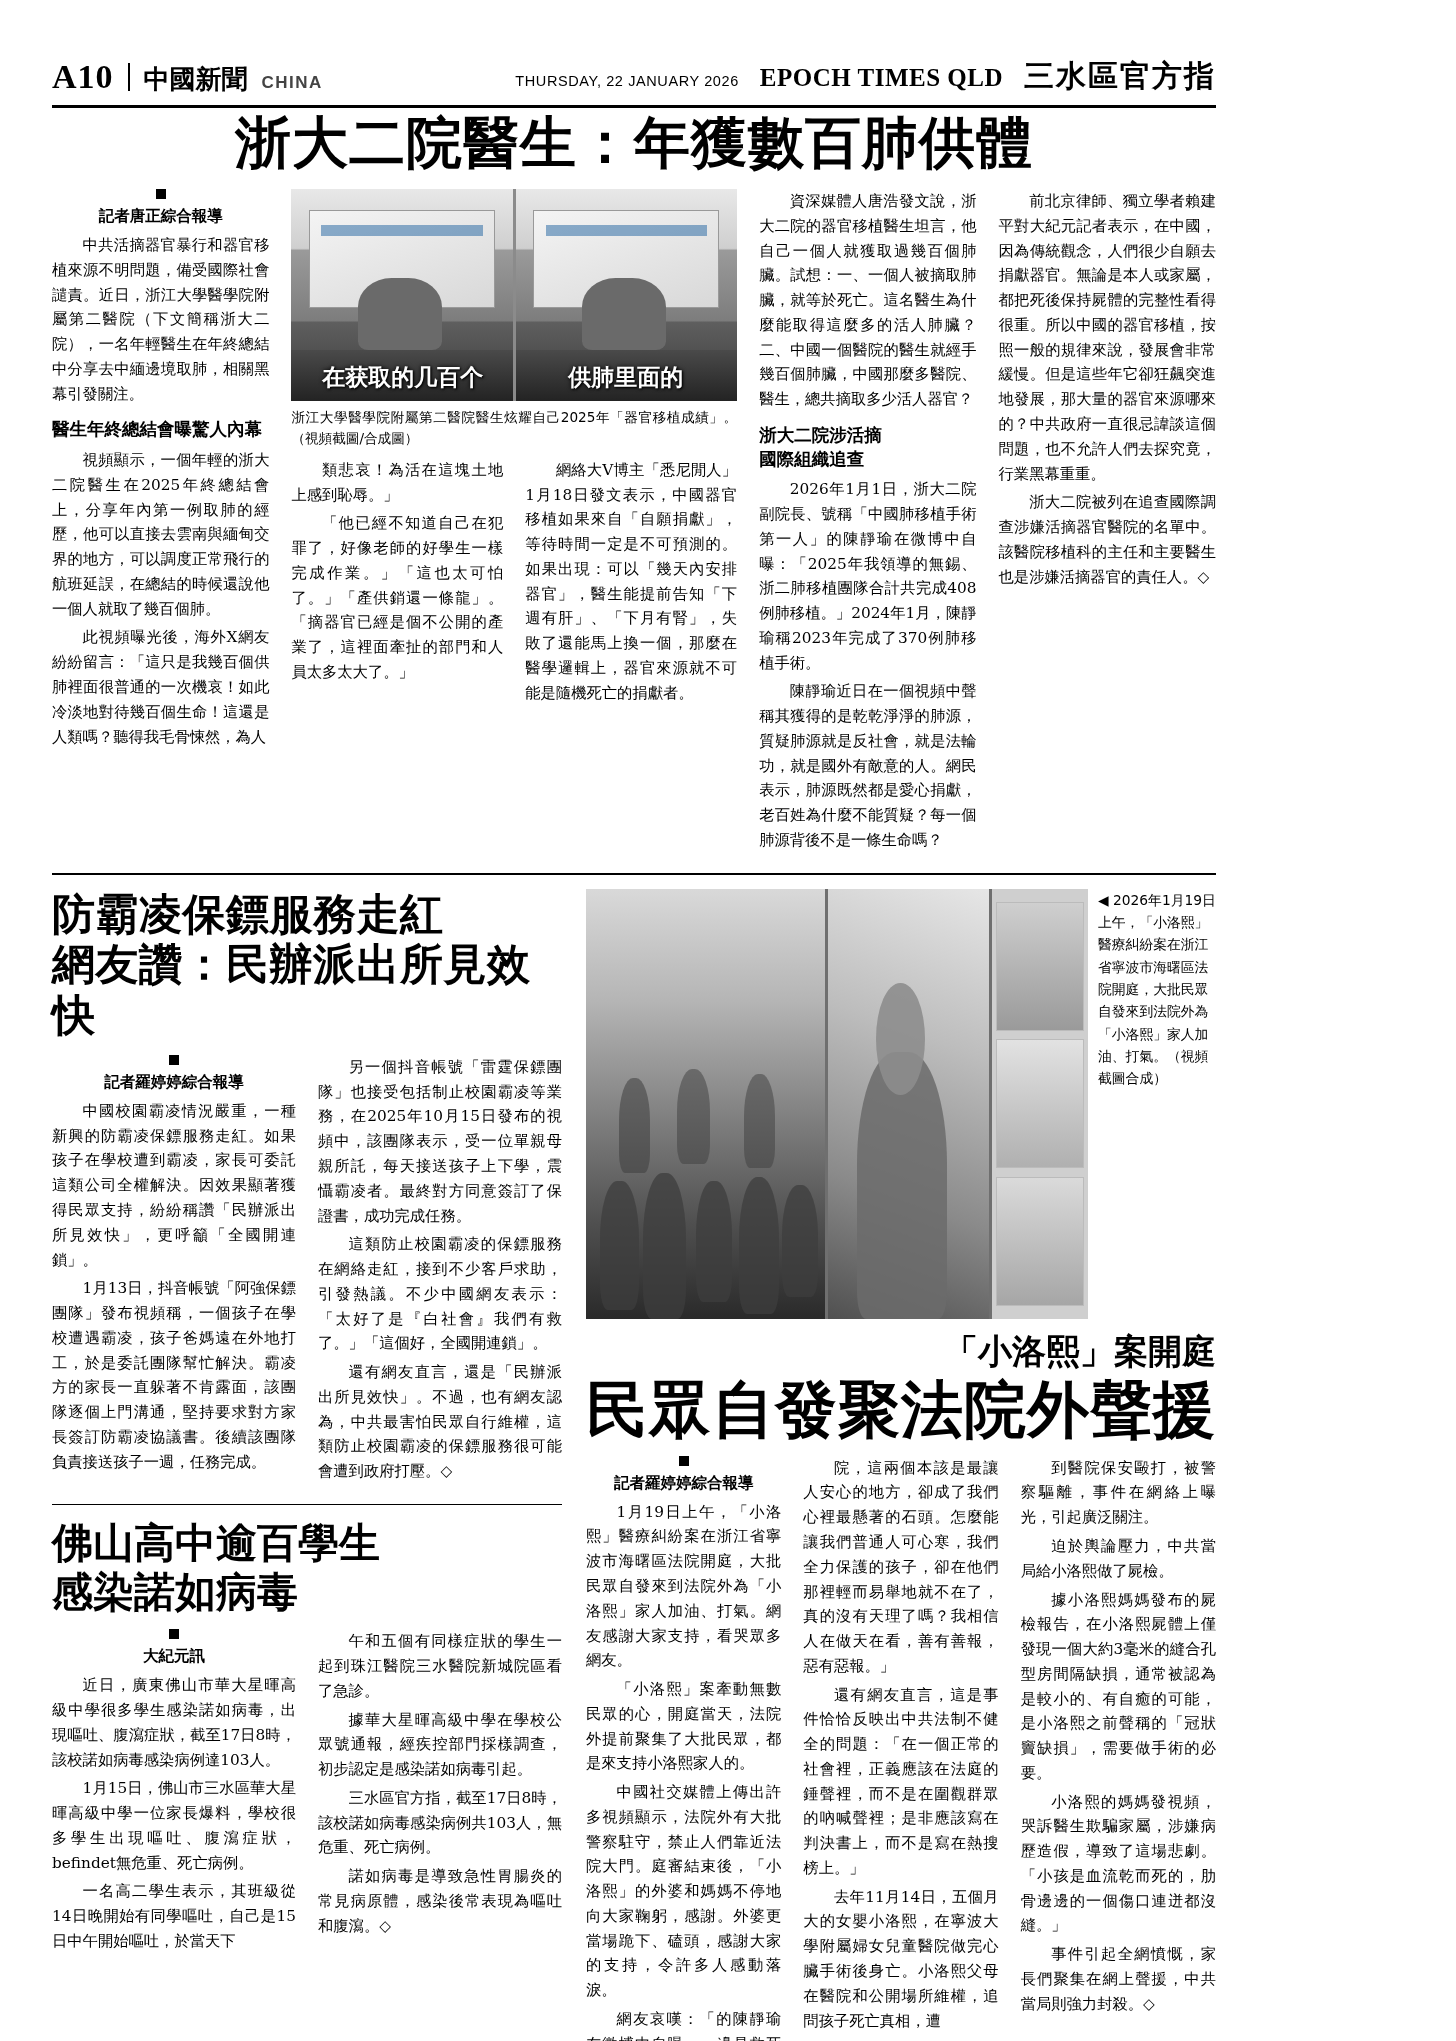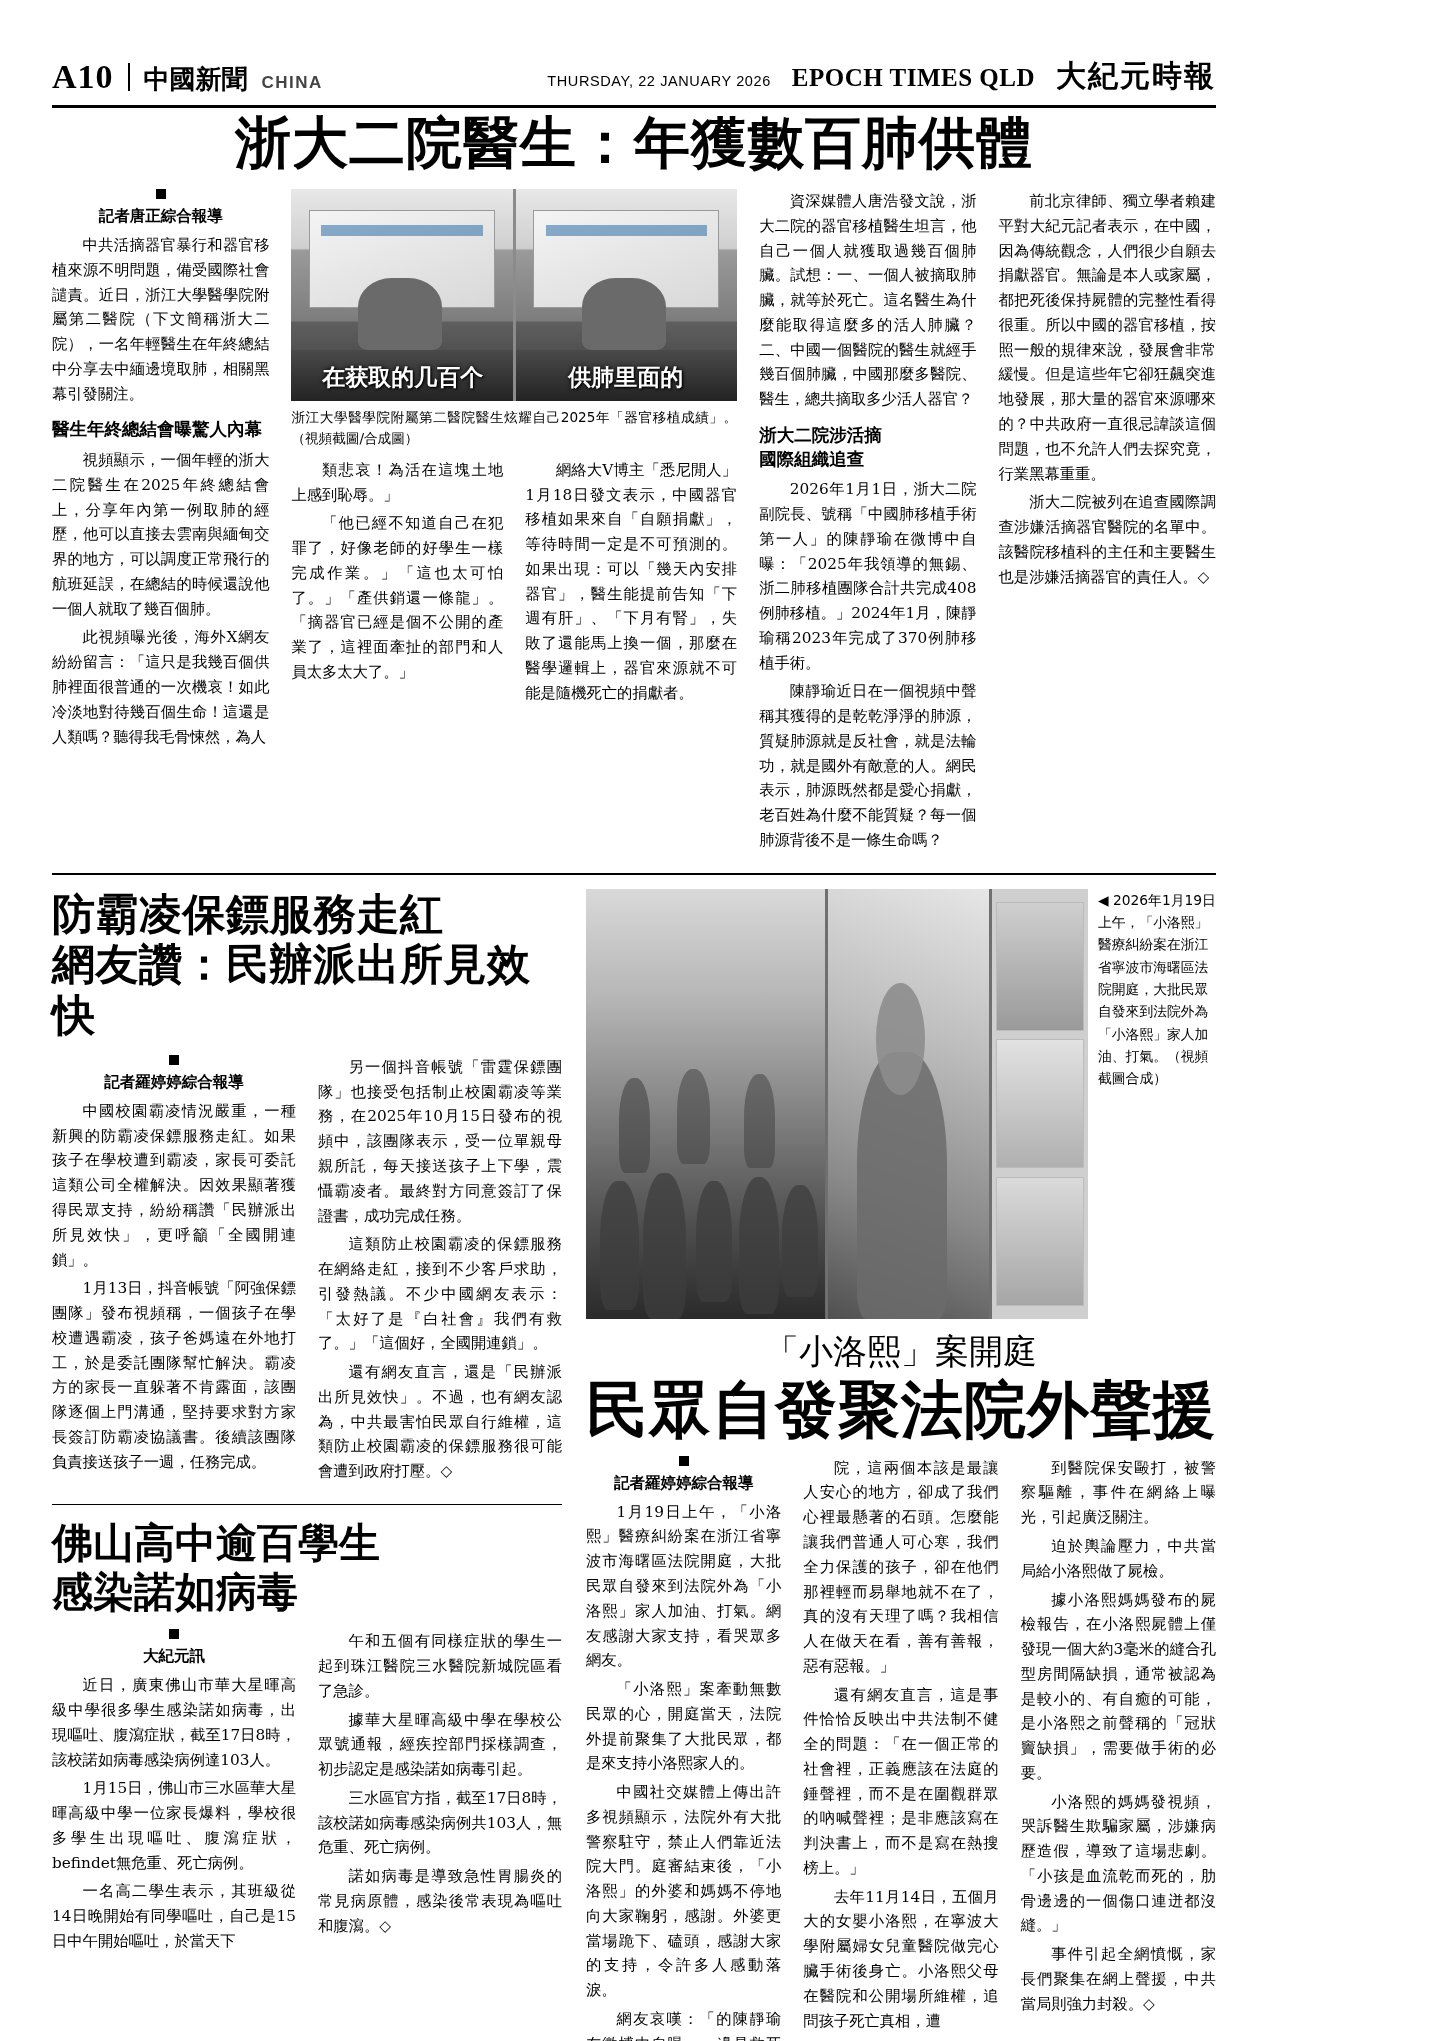--- a/index.html
+++ b/index.html
@@ -212,22 +212,22 @@
   .mid-c .thumb.t3 { top:67%; height:30%; background:linear-gradient(180deg,#dadada,#a6a6a6);}
   .cap-side {
     font-size: 13.8px;
     line-height: 1.62;
     font-family: "DejaVu Sans", sans-serif;
     width: 118px;
   }
   .head3-kicker {
     font-family: "DejaVu Serif", serif;
     font-size: 34px;
-    font-weight: normal;
-    text-align: center;
+    font-weight: bold;
+    text-align: right;
     margin: 10px 0 2px 0;
   }
   .head3-main {
     font-family: "DejaVu Serif", serif;
     font-size: 62px;
     font-weight: bold;
     text-align: center;
     letter-spacing: 1px;
     line-height: 1.08;
     margin: 0 0 12px 0;
@@ -251,21 +251,21 @@
   <div class="masthead">
     <div class="mast-left">
       <span class="page-num">A10</span>
       <span class="vbar"></span>
       <span class="section-cn">中國新聞</span>
       <span class="section-en">CHINA</span>
     </div>
     <div class="mast-right">
       <span class="date-line">THURSDAY, 22 JANUARY 2026</span>
       <span class="brand-en">EPOCH TIMES QLD</span>
-      <span class="brand-cn">大紀元時報</span>
+      <span class="brand-cn">三水區官方指</span>
     </div>
   </div>
 
   <div class="headline-main">浙大二院醫生：年獲數百肺供體</div>
 
   <div class="cols">
 
     <div class="col" style="max-width:230px">
       <div class="byline">
         <span class="sq"></span>

